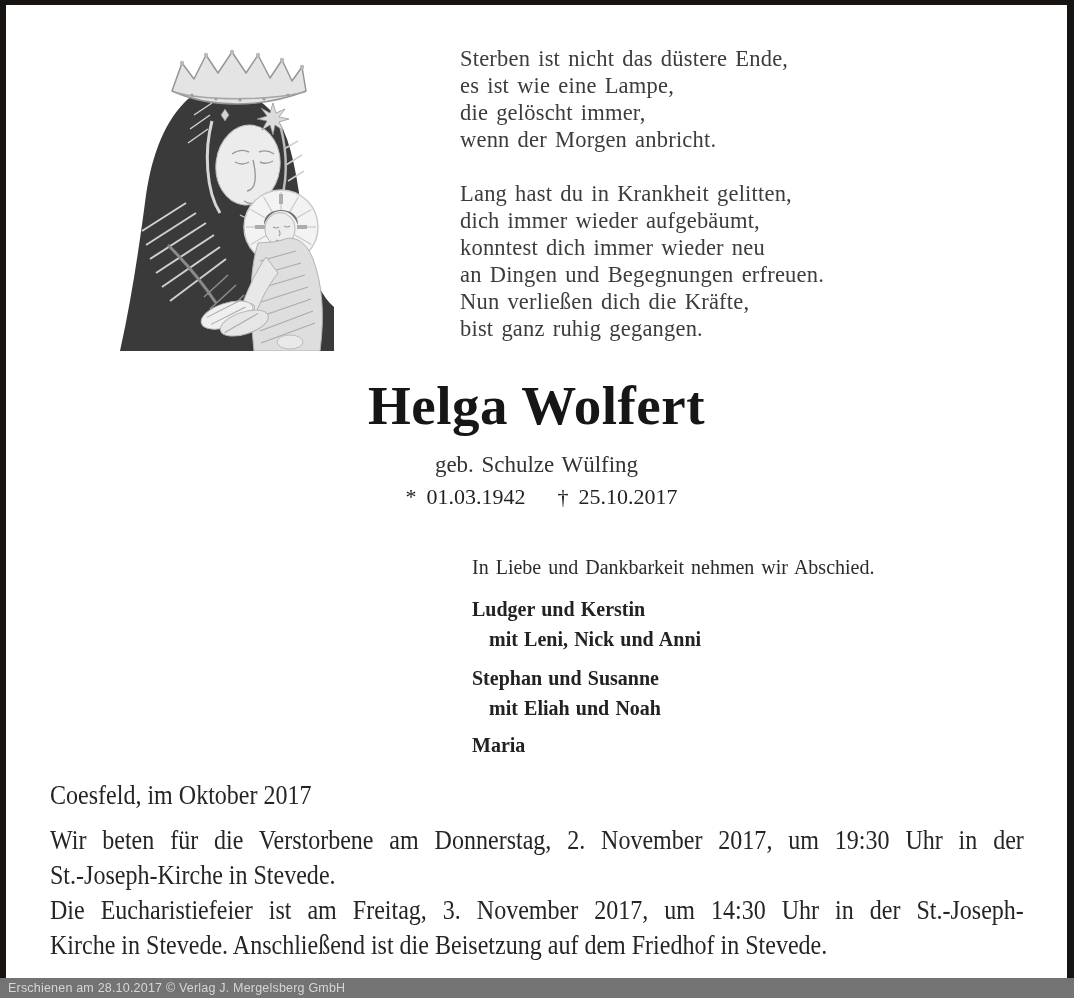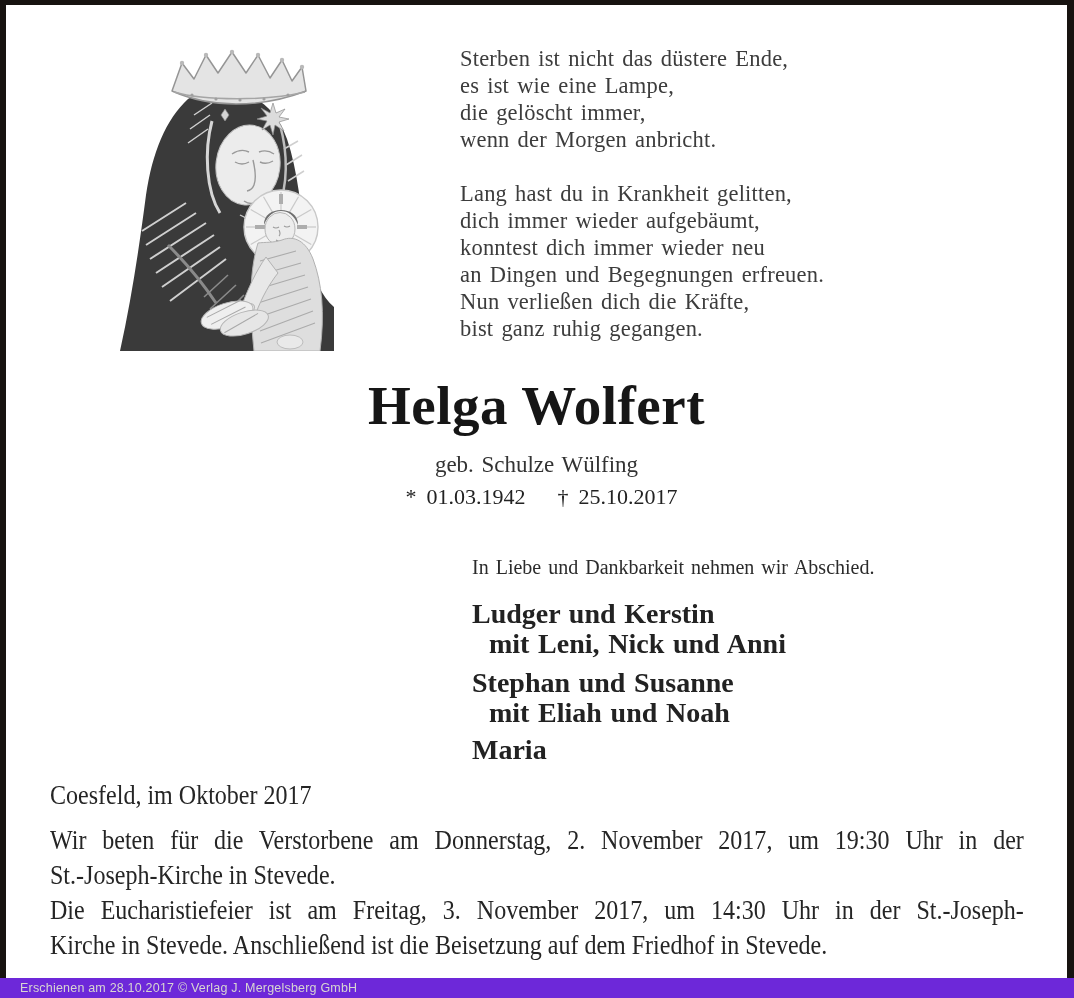--- a/index.html
+++ b/index.html
@@ -31,38 +31,38 @@
     font-size:22px;color:#222222;
   }
   .dates .sym{margin:0 10px;}
   .dates .biggap{display:inline-block;width:22px;}
   .intro{
     position:absolute;left:466px;top:551px;
     font-size:20px;color:#2b2b2b;word-spacing:0.10em;
   }
   .mourner{
     position:absolute;left:466px;
-    font-size:28px;font-weight:700;color:#222222;word-spacing:0.06em;
+    font-size:20px;font-weight:700;color:#222222;word-spacing:0.06em;
   }
   .mourner.indent{left:483px;}
   .m1{top:593px;} .m2{top:623px;} .m3{top:662px;} .m4{top:692px;} .m5{top:729px;}
   .cond{
     font-size:28px;color:#252525;line-height:35px;
     transform:scaleX(0.858);transform-origin:0 0;width:1135px;
   }
   .place{position:absolute;left:44px;top:772px;}
   .para{position:absolute;left:44px;margin:0;}
   .p1{top:817px;} .p2{top:887px;}
   .jline{display:block;text-align:justify;text-align-last:justify;}
   .lline{display:block;text-align:left;}
   .footerbar{
     position:absolute;left:0;right:0;bottom:0;height:20px;
-    background:#6d28d9;display:flex;align-items:center;
+    background:#737373;display:flex;align-items:center;
     font-family:"Liberation Sans", sans-serif;font-size:12.5px;color:#d8d5d2;
-    padding-left:20px;letter-spacing:0.2px;
+    padding-left:8px;letter-spacing:0.2px;
   }
 </style>
 </head>
 <body>
 
 <div class="page">
   <div class="sheet">
 
     <svg class="figure" viewBox="0 0 226 306" xmlns="http://www.w3.org/2000/svg">
 

